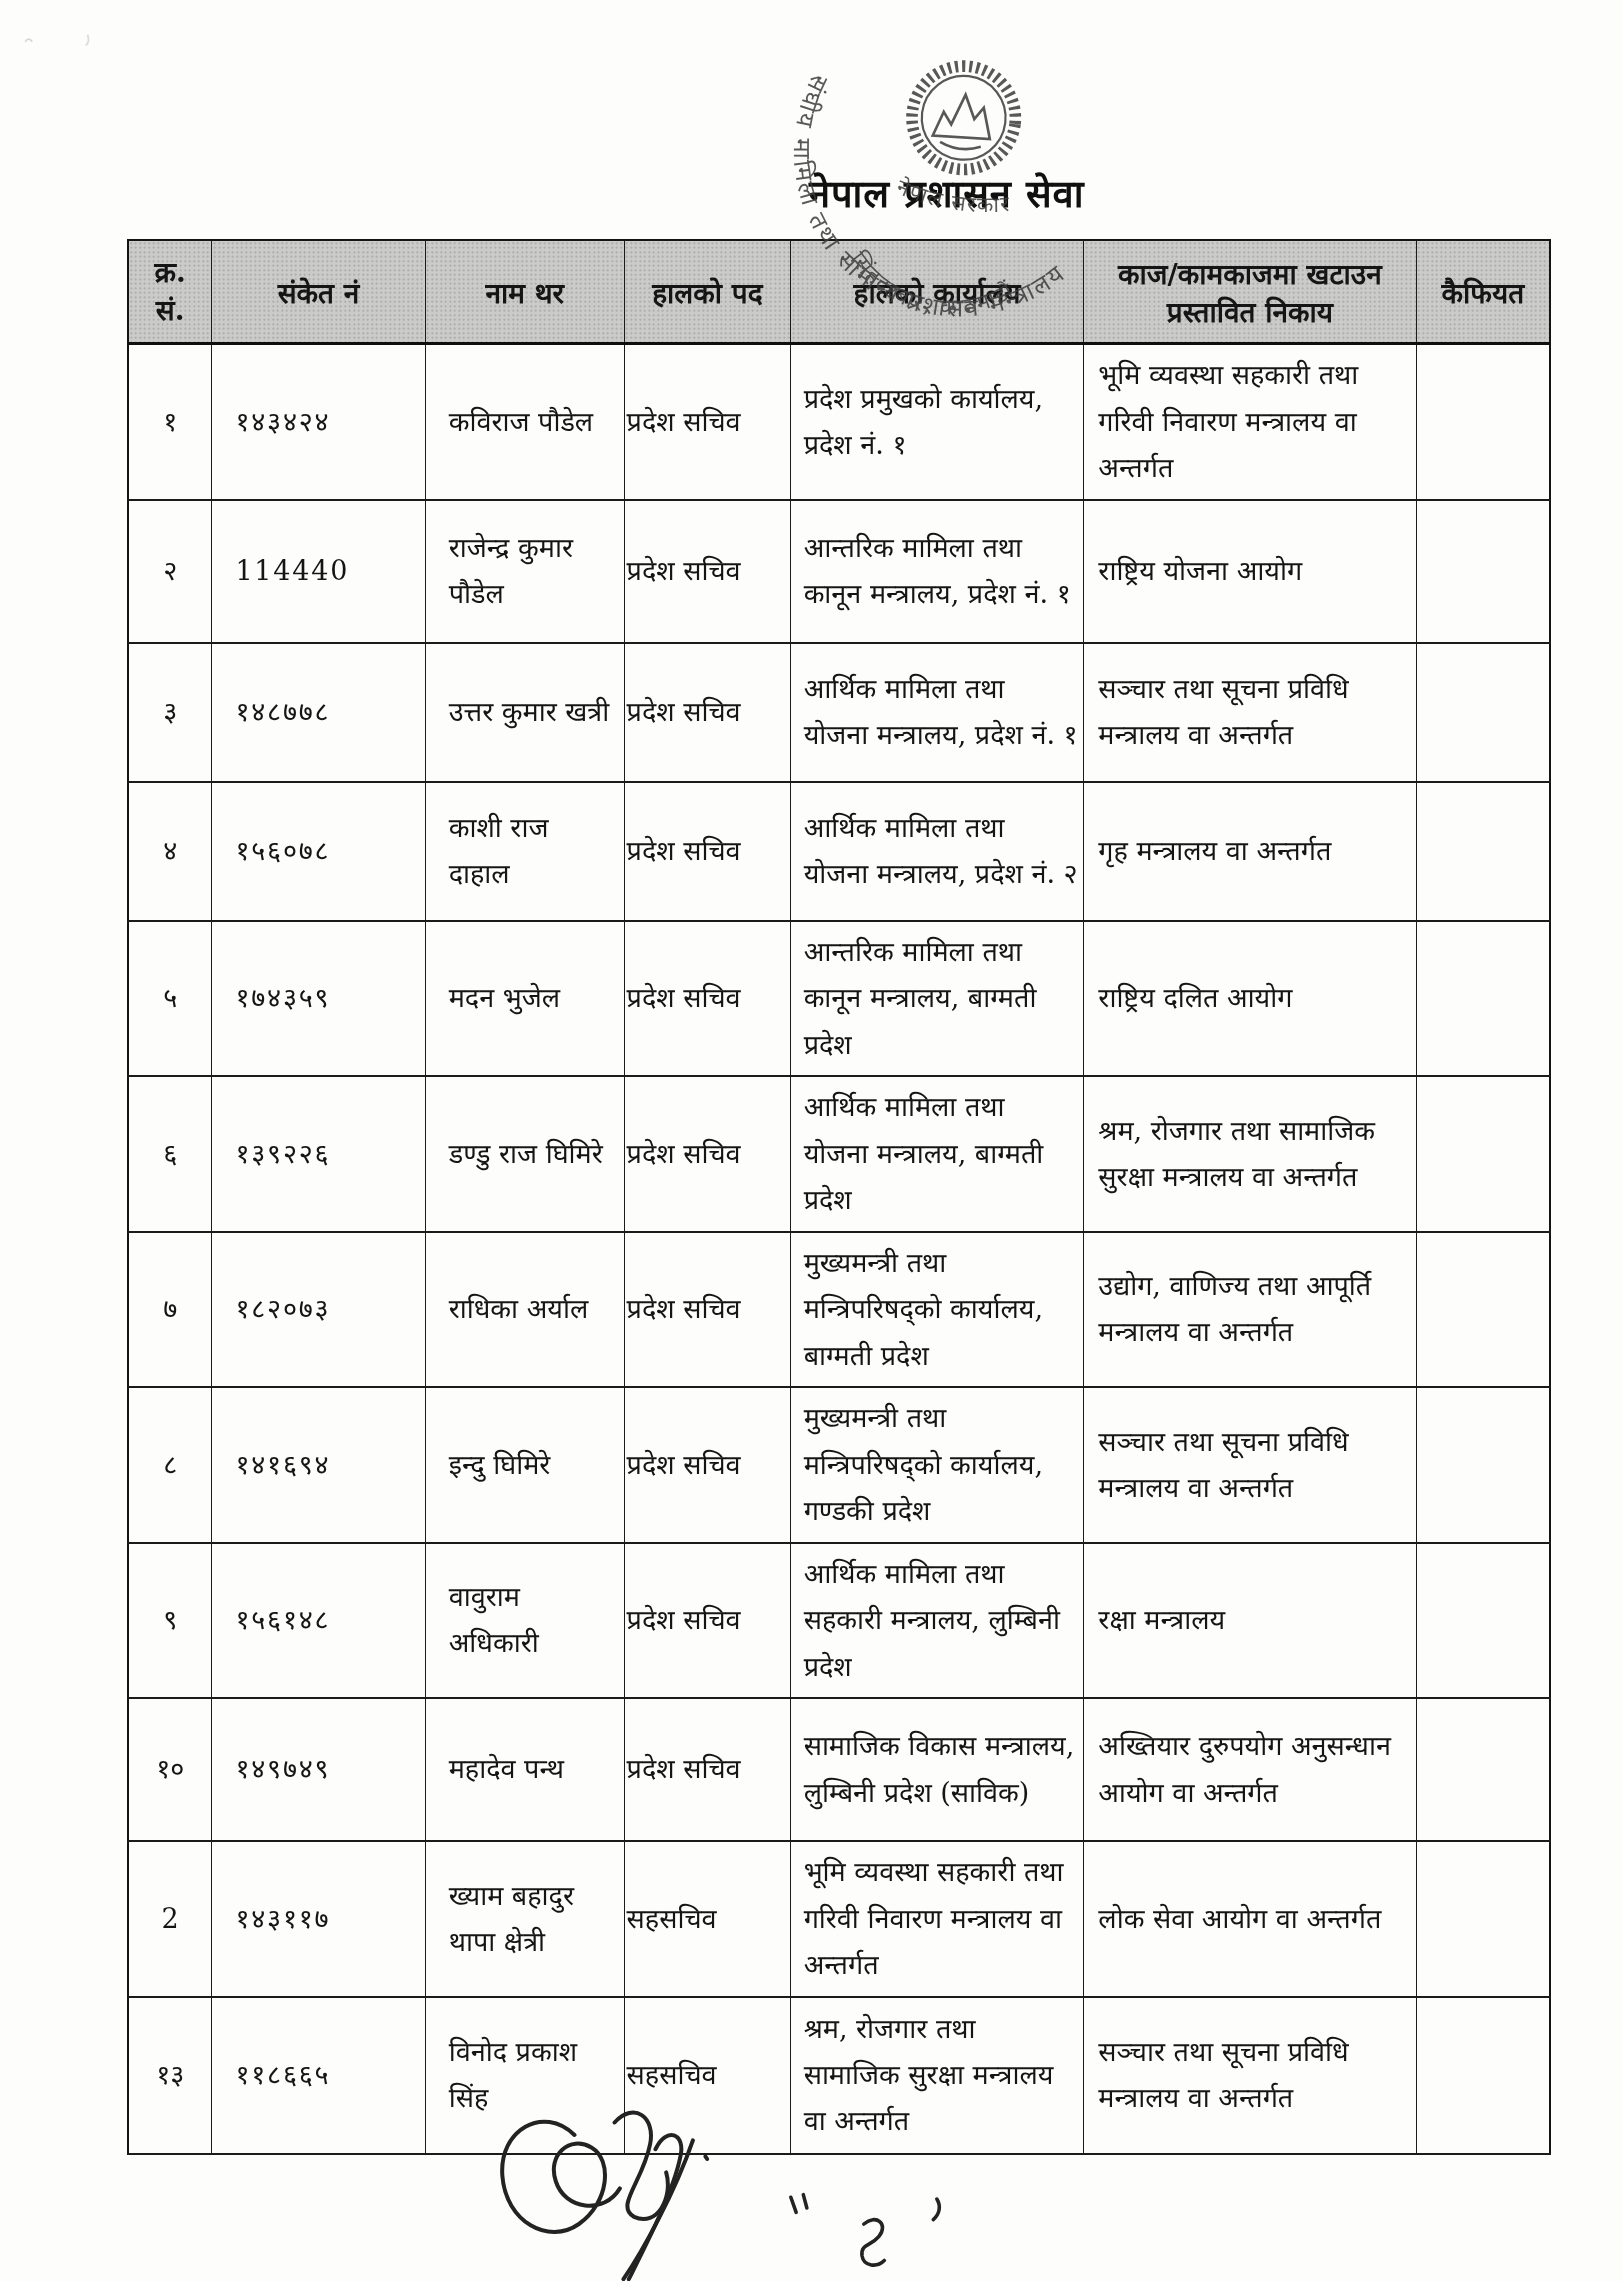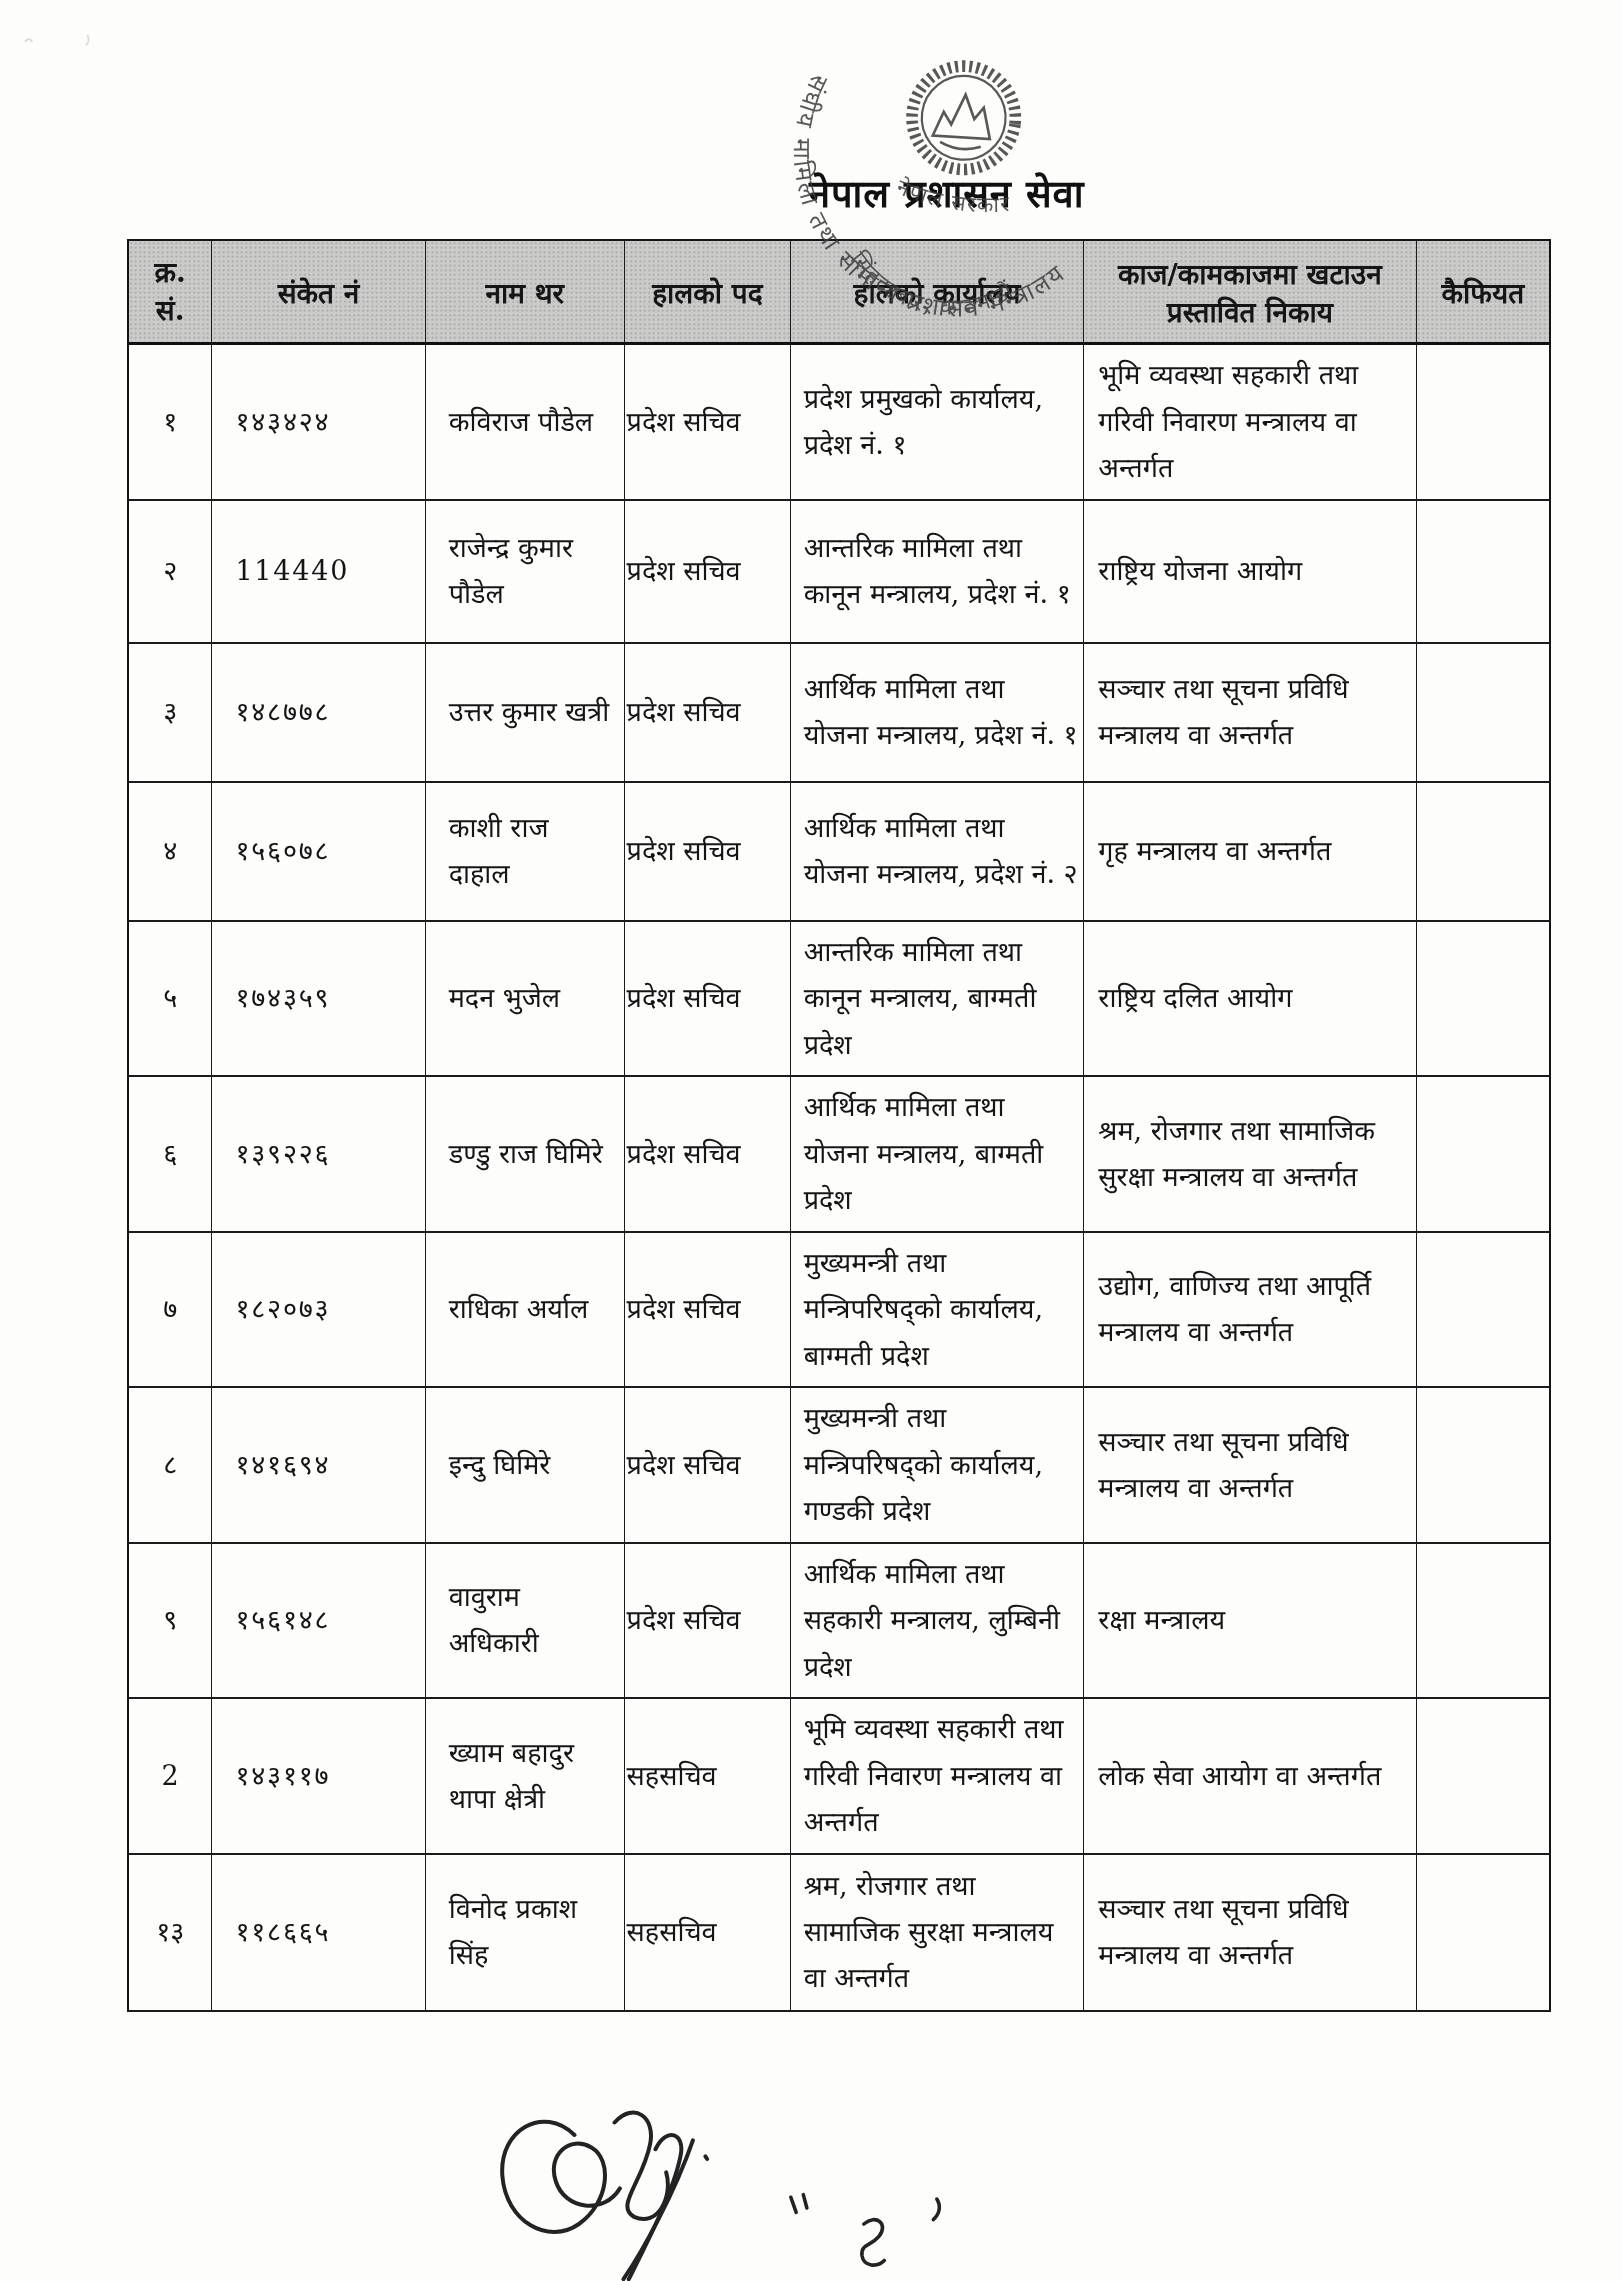--- a/index.html
+++ b/index.html
@@ -195,20 +195,29 @@
           <tr style="height: 139px;">
             <td class="col-sn">९</td>
             <td class="col-code">१५६१४८</td>
             <td class="col-name">वावुराम अधिकारी</td>
             <td class="col-post">प्रदेश सचिव</td>
             <td class="col-office">आर्थिक मामिला तथा सहकारी मन्त्रालय, लुम्बिनी प्रदेश</td>
             <td class="col-proposed">रक्षा मन्त्रालय</td>
             <td class="col-remarks"></td>
           </tr>
           <tr style="height: 143px;">
+            <td class="col-sn">१०</td>
+            <td class="col-code">१४९७४९</td>
+            <td class="col-name">महादेव पन्थ</td>
+            <td class="col-post">प्रदेश सचिव</td>
+            <td class="col-office">सामाजिक विकास मन्त्रालय, लुम्बिनी प्रदेश (साविक)</td>
+            <td class="col-proposed">अख्तियार दुरुपयोग अनुसन्धान आयोग वा अन्तर्गत</td>
+            <td class="col-remarks"></td>
+          </tr>
+          <tr style="height: 143px;">
             <td class="col-sn">2</td>
             <td class="col-code">१४३११७</td>
             <td class="col-name">ख्याम बहादुर थापा क्षेत्री</td>
             <td class="col-post">सहसचिव</td>
             <td class="col-office">भूमि व्यवस्था सहकारी तथा गरिवी निवारण मन्त्रालय वा अन्तर्गत</td>
             <td class="col-proposed">लोक सेवा आयोग वा अन्तर्गत</td>
             <td class="col-remarks"></td>
           </tr>
           <tr style="height: 157px;">
             <td class="col-sn">१३</td>

